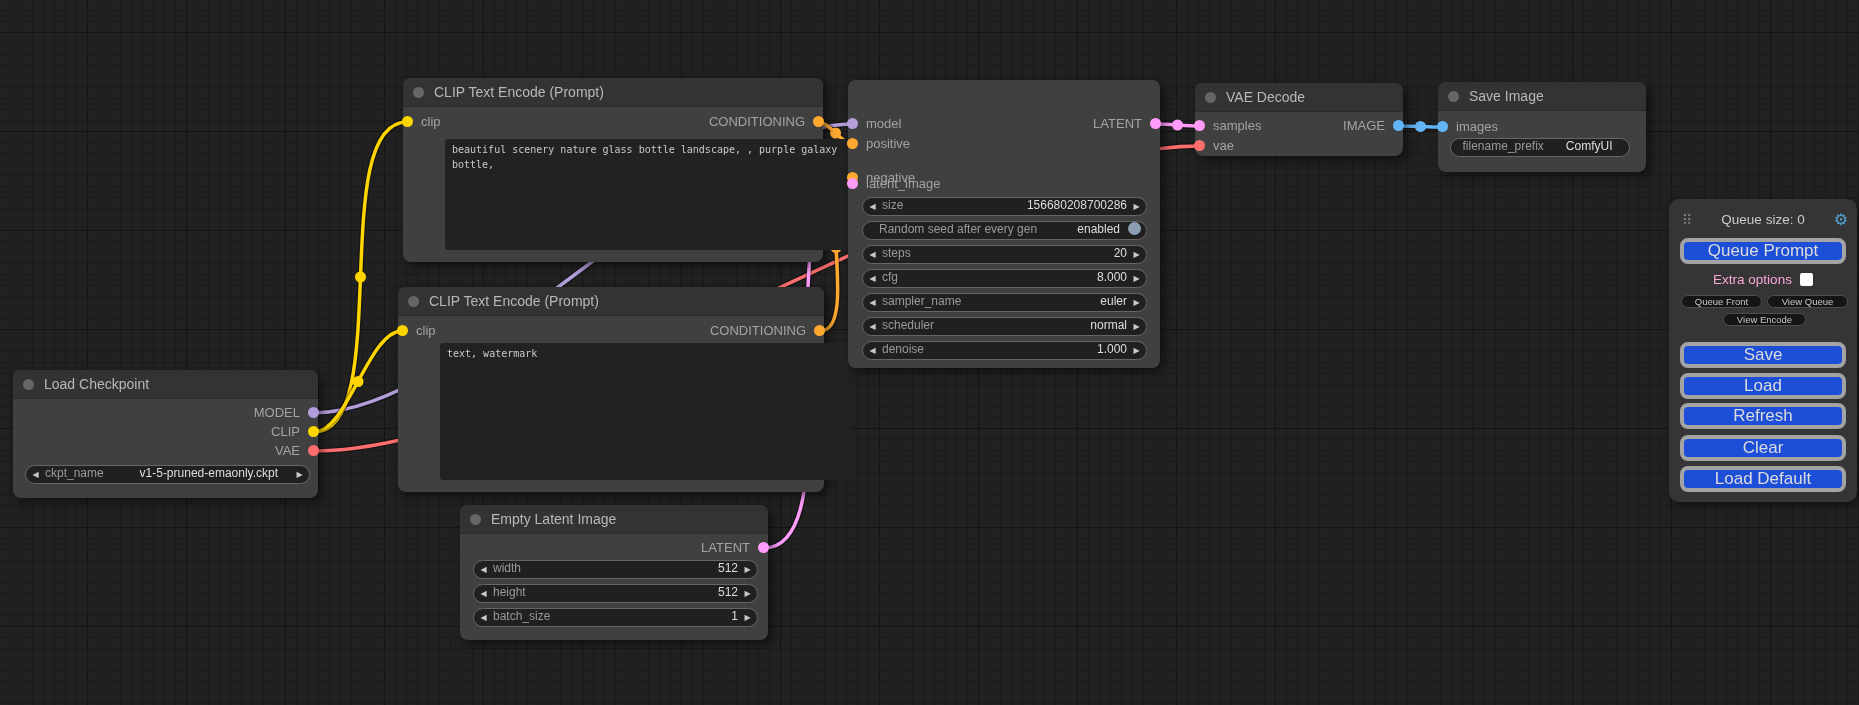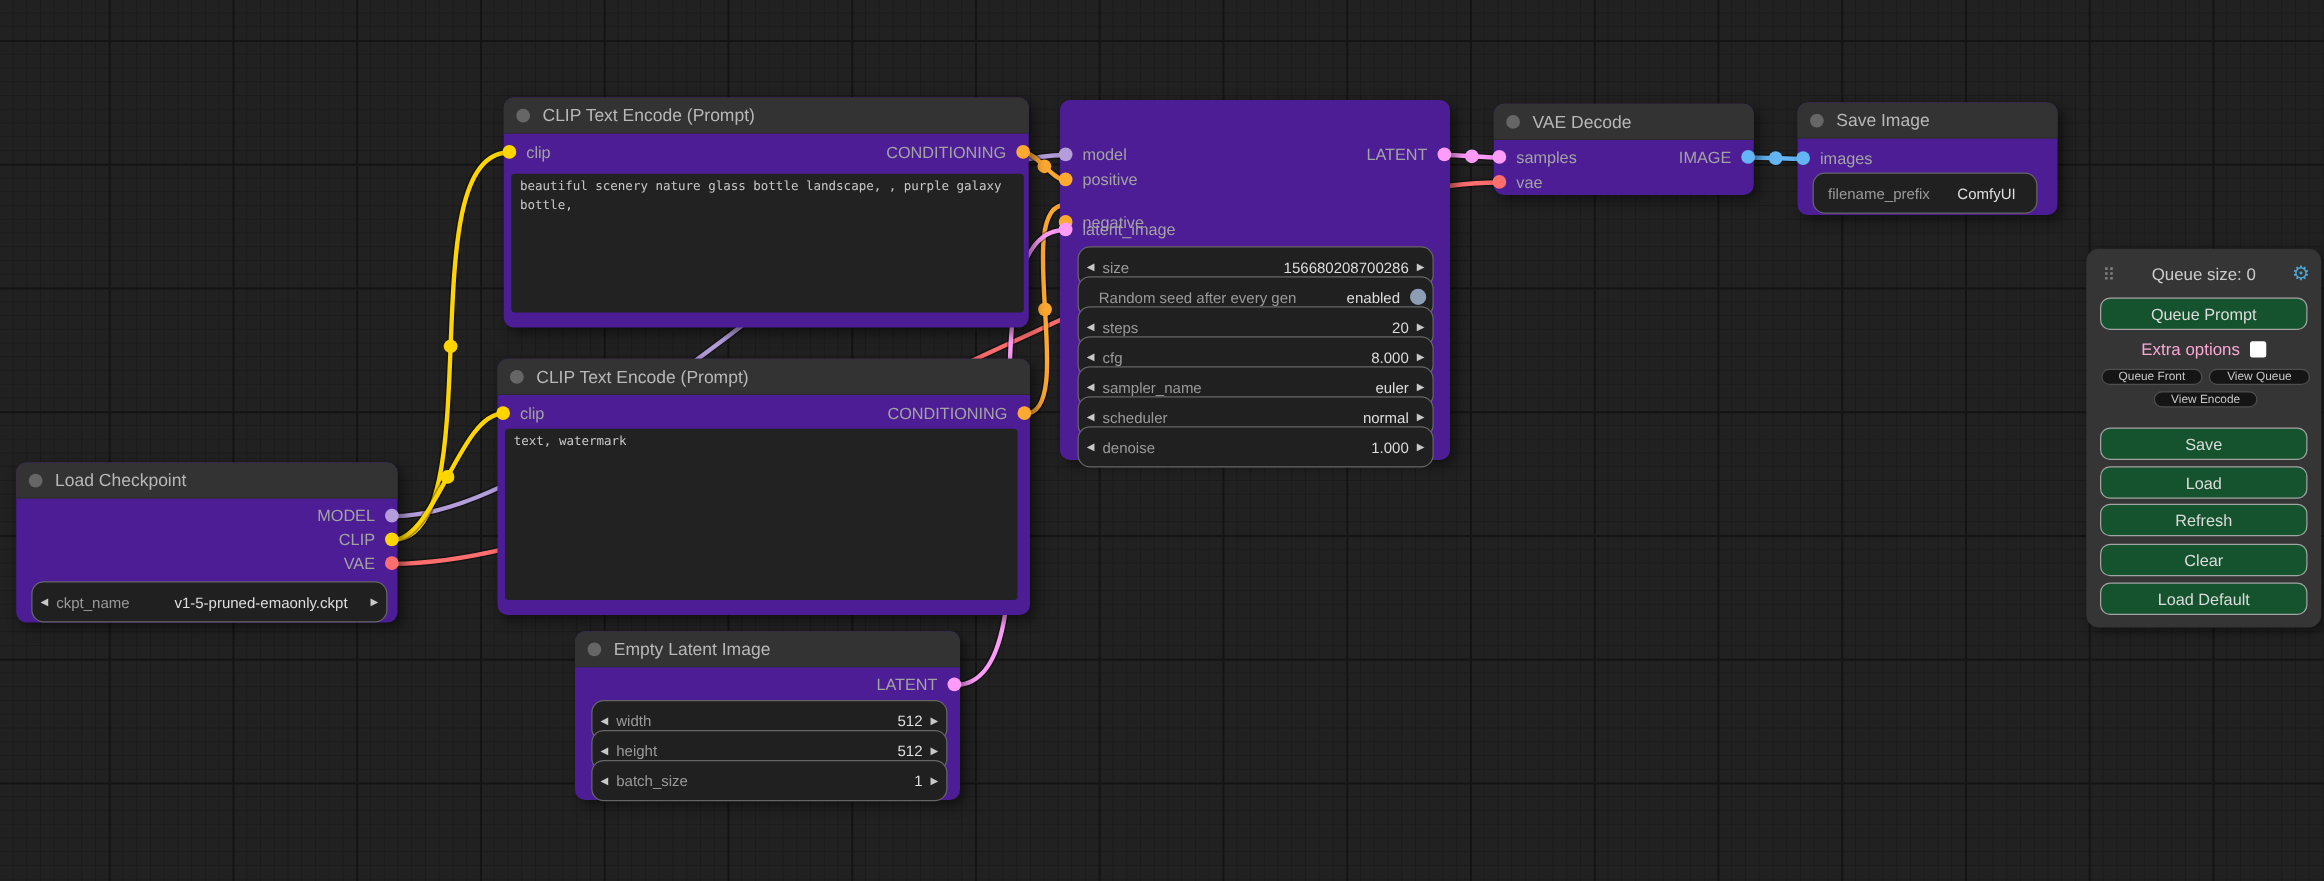--- a/index.html
+++ b/index.html
@@ -12,46 +12,46 @@
       linear-gradient(#141414 1.5px, transparent 1.5px),
       linear-gradient(90deg, #141414 1.5px, transparent 1.5px),
       linear-gradient(#1b1b1b 1px, transparent 1px),
       linear-gradient(90deg, #1b1b1b 1px, transparent 1px);
     background-size:99px 99px, 99px 99px, 11px 11px, 11px 11px;
     background-position:0 32px, 87px 0, 0 10px, 10px 0;
   }
   #wires { position:absolute; left:0; top:0; z-index:1; }
   .node {
     position:absolute; z-index:2;
-    background:#4c1d95; border-radius:8px;
+    background:#404040; border-radius:8px;
     box-shadow:4px 4px 10px rgba(0,0,0,.5);
     color:#a3a3a3; font-size:13px;
   }
   .ntitle {
     height:29px; background:#333333; border-radius:8px 8px 0 0;
     border-bottom:1px solid #2b2b2b;
     display:flex; align-items:center; padding:0 10px;
     color:#b8b8b8; font-size:14px; cursor:default;
   }
   .tdot { width:11px; height:11px; border-radius:50%; background:#666; margin-right:10px; flex:none; }
   .slot { position:absolute; height:20px; line-height:20px; font-size:13px; color:#a3a3a3; white-space:nowrap; }
   .slot.in  { left:0;  padding-left:18px; }
   .slot.out { right:0; padding-right:18px; text-align:right; }
   .port { position:absolute; width:11px; height:11px; border-radius:50%; top:4px; background:#888; }
   .slot.in  .port { left:-1px; }
   .slot.out .port { right:-1px; }
   .textbox {
     position:absolute; background:#222222; border-radius:3px;
     font-family:"DejaVu Sans Mono", monospace; font-size:10px; line-height:1.45;
-    color:#c9c9c9; padding:4px 7px; overflow:hidden; white-space:pre-wrap;
+    color:#c9c9c9; padding:4px 7px; overflow:hidden; white-space:pre-wrap;margin-left:36px;
   }
   .widget {
-    position:absolute; height:33px;
+    position:absolute; height:19px;
     background:#202020; border:1px solid #666; border-radius:10px;
-    display:flex; align-items:center; font-size:12px; color:#999; cursor:pointer;
+    display:flex; font-size:12px; color:#999; cursor:pointer;
     overflow:hidden;
   }
   .warrow { width:19px; text-align:center; color:#c8c8c8; font-size:8px; flex:none; line-height:17px; }
   .wlabel { flex:1 1 auto; color:#9a9a9a; white-space:nowrap; }
   .wvalue { color:#dedede; text-align:right; white-space:nowrap; }
   .wvalue.center { flex:1 1 auto; text-align:center; }
   .widget.noarrow .wlabel { padding-left:16px; }
   .widget.noarrow { padding-right:5px; }
   .widget.centered { justify-content:center; }
   .widget.centered .wlabel { flex:0 0 auto; margin-right:22px; }
@@ -62,22 +62,22 @@
     background:#353535; border-radius:10px; box-shadow:3px 3px 9px rgba(0,0,0,.45);
     color:#ccc;
   }
   .mhead { position:absolute; top:11px; left:0; right:0; height:20px; text-align:center;
            font-size:13.5px; color:#cccccc; line-height:20px; }
   .mhandle { position:absolute; left:13px; top:2px; font-size:14px; color:#7d7d7d; line-height:16px; cursor:grab; }
   .mgear { position:absolute; right:9px; top:1px; font-size:16px; line-height:18px; cursor:pointer; }
   button { font-family:inherit; }
   .mbtn {
     position:absolute; left:11px; width:166px; height:26px;
-    background:#14532d; border:1px solid #a3a3a3; border-radius:8px;
-    color:#dcdcdc; font-size:13px; display:flex; align-items:center; justify-content:center;
+    background:#1d4ed8; border:4px solid #a3a3a3; border-radius:8px;
+    color:#dcdcdc; font-size:17px; display:flex; align-items:center; justify-content:center;
     cursor:pointer;
   }
   .sbtn {
     position:absolute; height:13px;
     background:#151515; border:1px solid #4e4e4e; border-radius:7px;
     color:#c8c8c8; font-size:9.5px; display:flex; align-items:center; justify-content:center;
     cursor:pointer; padding:0;
   }
   .mextra { position:absolute; top:72px; left:0; right:0; height:16px;
             display:flex; align-items:center; justify-content:center; gap:8px;

